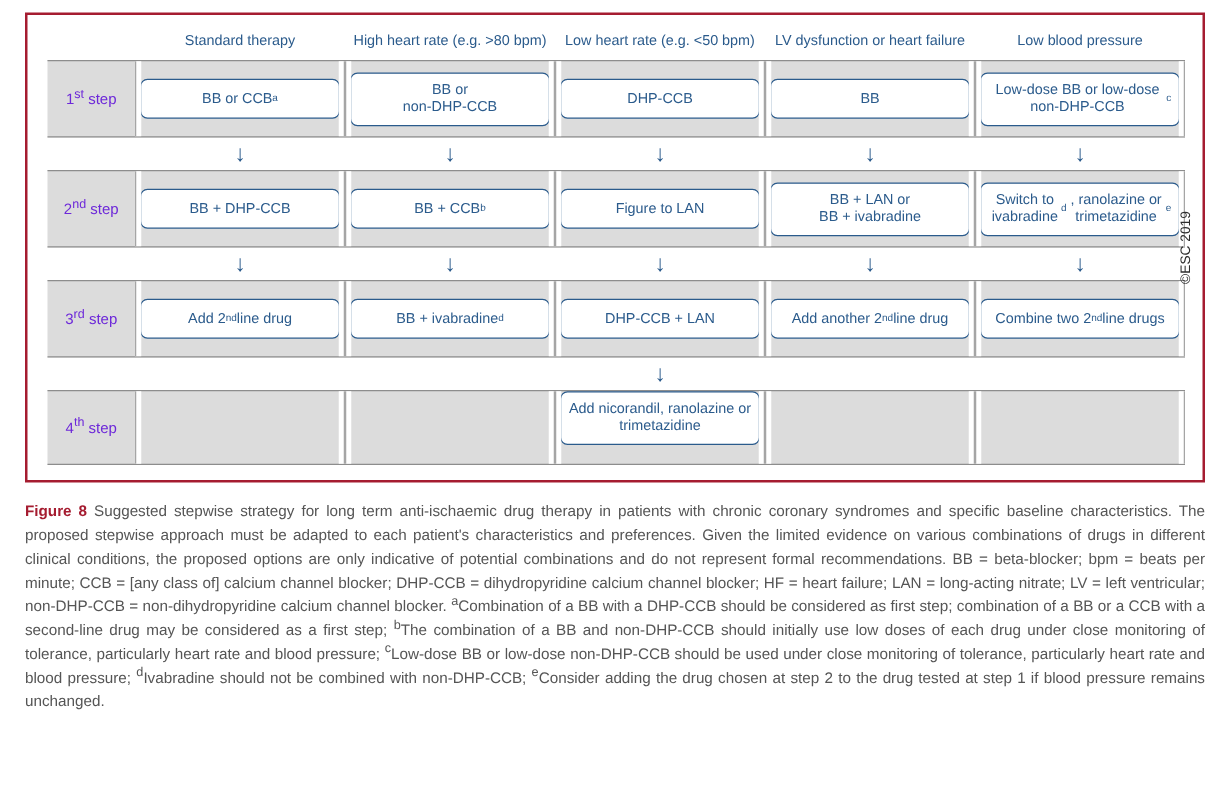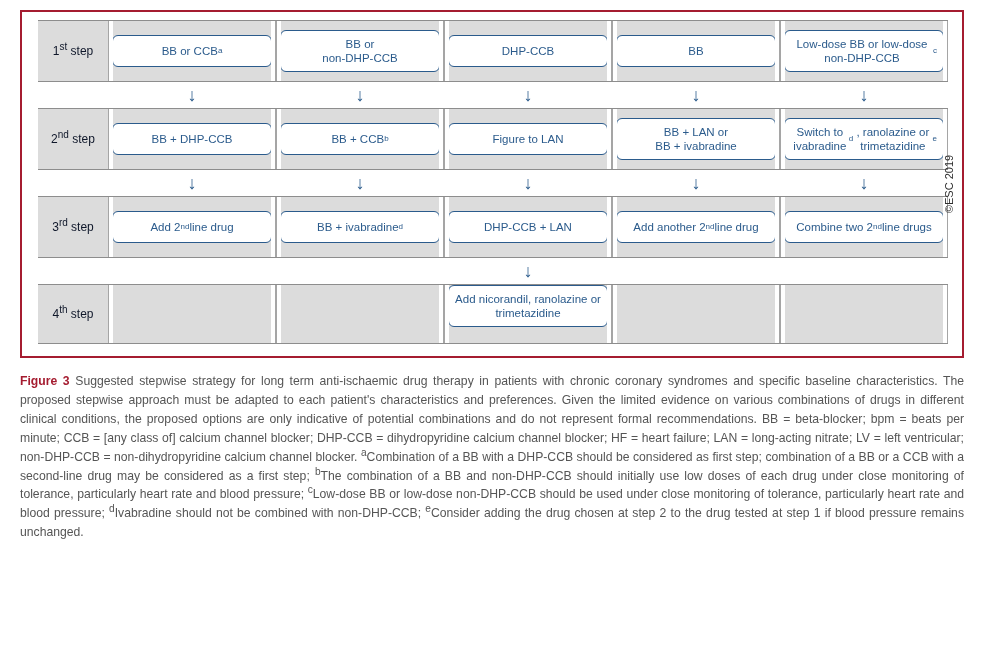--- a/index.html
+++ b/index.html
@@ -55,21 +55,21 @@
   tr.band td, tr.band th {
     background: #dcdcdc;
     border-top: 1px solid #8d8d8d;
     border-bottom: 1px solid #8d8d8d;
     height: 60px;
   }
   tr.band4 td, tr.band4 th { height: 58px; }
   tr.arrows td { height: 26px; padding: 0; }
   tr.spacer td { height: 4px; }
   th.rowlabel {
-    color: #0f172a;
+    color: #6d28d9;
     font-weight: 500;
     font-size: 12px;
     text-align: center;
     padding: 0 2px;
     white-space: nowrap;
   }
   .pill {
     background: #ffffff;
     border: 1px solid #2b5b8c;
     border-radius: 6px;
@@ -128,20 +128,28 @@
       <colgroup>
         <col class="label">
             <col class="c">
             <col class="c">
             <col class="c">
             <col class="c">
             <col class="c">
       </colgroup>
 
       <tbody>
+            <tr>
+        <th></th>
+        <th class="colhdr">Standard therapy</th>
+        <th class="colhdr">High heart rate (e.g. &gt;80 bpm)</th>
+        <th class="colhdr">Low heart rate (e.g. &lt;50 bpm)</th>
+        <th class="colhdr">LV dysfunction or heart failure</th>
+        <th class="colhdr">Low blood pressure</th>
+      </tr>
 
       <tr class="band">
         <th class="rowlabel">1<sup>st</sup> step</th>
         <td class="cell-sep">
                 <div class="pill">BB or CCB<sup>a</sup></div>
               </td>
         <td class="cell-sep">
                 <div class="pill">BB or<br>non-DHP-CCB</div>
               </td>
         <td class="cell-sep">
@@ -252,17 +260,17 @@
       <tr class="spacer">
               <td colspan="6"></td>
             </tr>
     </tbody>
         </table>
   </div>
   <div class="copyright">©ESC 2019</div>
 </div>
 
 <p class="caption">
-  <span class="fig">Figure 3</span>
+  <span class="fig">Figure 8</span>
   <span>Suggested stepwise strategy for long term anti-ischaemic drug therapy in patients with chronic coronary syndromes and specific baseline characteristics. The proposed stepwise approach must be adapted to each patient's characteristics and preferences. Given the limited evidence on various combinations of drugs in different clinical conditions, the proposed options are only indicative of potential combinations and do not represent formal recommendations. BB = beta-blocker; bpm = beats per minute; CCB = [any class of] calcium channel blocker; DHP-CCB = dihydropyridine calcium channel blocker; HF = heart failure; LAN = long-acting nitrate; LV = left ventricular; non-DHP-CCB = non-dihydropyridine calcium channel blocker. <sup>a</sup>Combination of a BB with a DHP-CCB should be considered as first step; combination of a BB or a CCB with a second-line drug may be considered as a first step; <sup>b</sup>The combination of a BB and non-DHP-CCB should initially use low doses of each drug under close monitoring of tolerance, particularly heart rate and blood pressure; <sup>c</sup>Low-dose BB or low-dose non-DHP-CCB should be used under close monitoring of tolerance, particularly heart rate and blood pressure; <sup>d</sup>Ivabradine should not be combined with non-DHP-CCB; <sup>e</sup>Consider adding the drug chosen at step 2 to the drug tested at step 1 if blood pressure remains unchanged.</span>
 </p>
 
 </div>
 
 </body></html>

